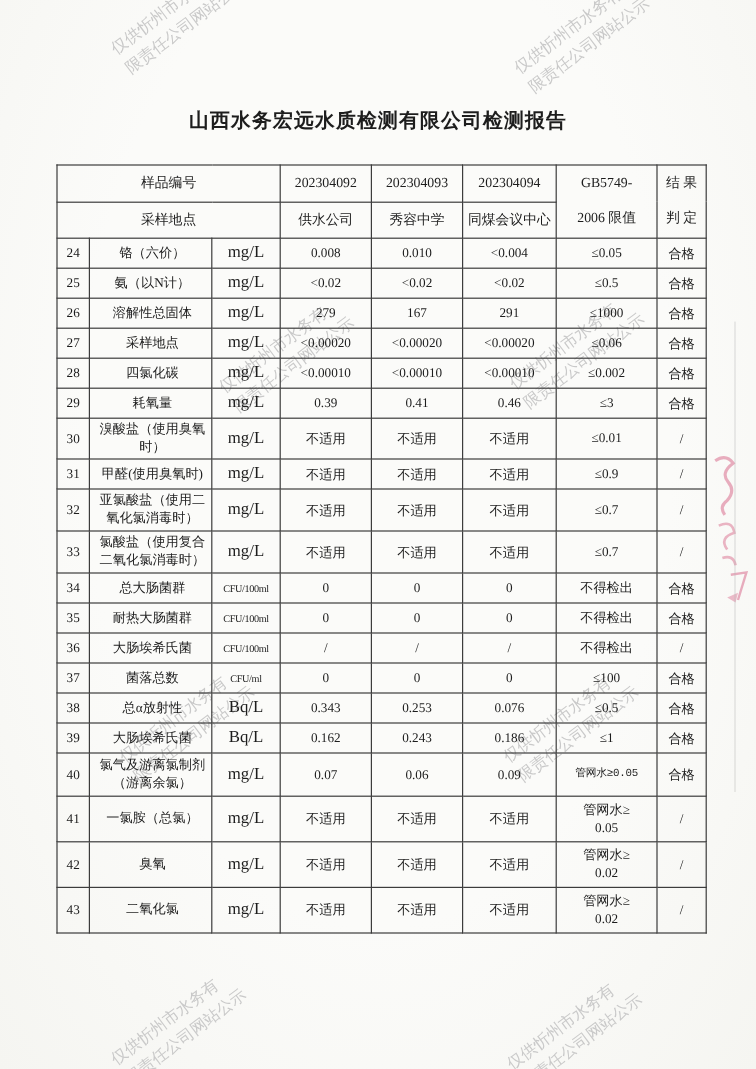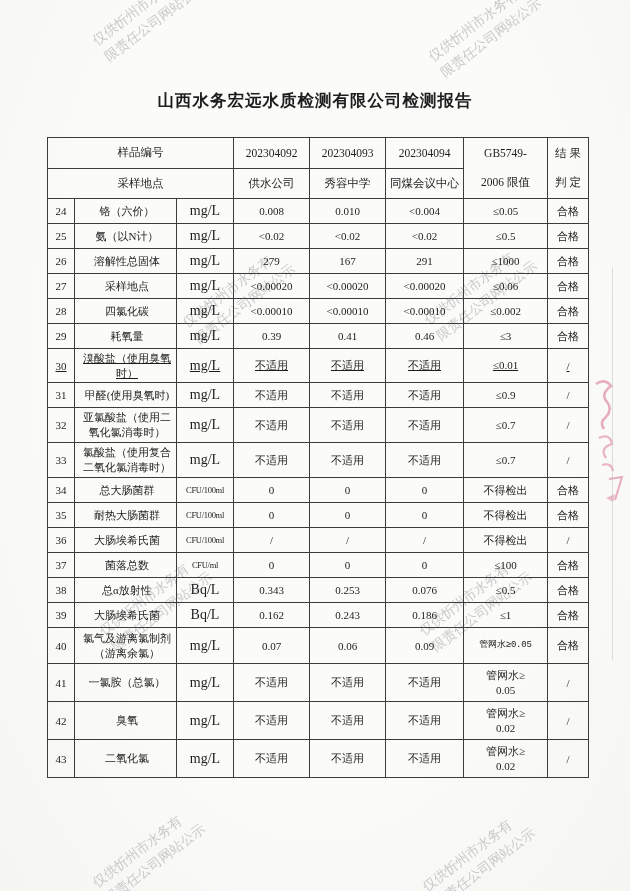--- a/index.html
+++ b/index.html
@@ -28,21 +28,21 @@
         justify-content:space-between;font-size:11.5px;color:#1d1d1d;}
   
   table{position:absolute;top:137px;left:47px;width:541px;border-collapse:collapse;
         table-layout:fixed;font-size:11px;color:#1d1d1d;}
   th,td{border:1px solid #3c3c3c;padding:1px 2px;text-align:center;vertical-align:middle;
         font-weight:normal;overflow:hidden;}
   thead tr{height:30px;}
   thead th{font-size:11.5px;}
   .two-line span{display:block;line-height:29px;height:29px;}
   tbody tr{height:25px;}
-  tbody tr:nth-child(7){height:34px;text-decoration:underline;}
+  tbody tr:nth-child(7){height:34px;}
   tbody tr:nth-child(9),tbody tr:nth-child(10){height:35px;}
   tbody tr:nth-child(17){height:36px;}
   tbody tr:nth-child(18),tbody tr:nth-child(19),tbody tr:nth-child(20){height:38px;}
   td.c1{text-align:center;padding-left:5px;line-height:1.35;}
   td.c2{font-size:14px;}
   tbody tr:nth-child(n+11):nth-child(-n+14) td.c2{font-size:8.5px;letter-spacing:-.3px;}
   td.c6{white-space:pre-line;line-height:1.3;}
   tbody tr:nth-child(17) td.c6{font-size:9px;letter-spacing:-.2px;font-family:Liberation Mono, monospace;}
   
   .paper-line{position:absolute;left:612px;top:268px;width:1px;height:392px;

